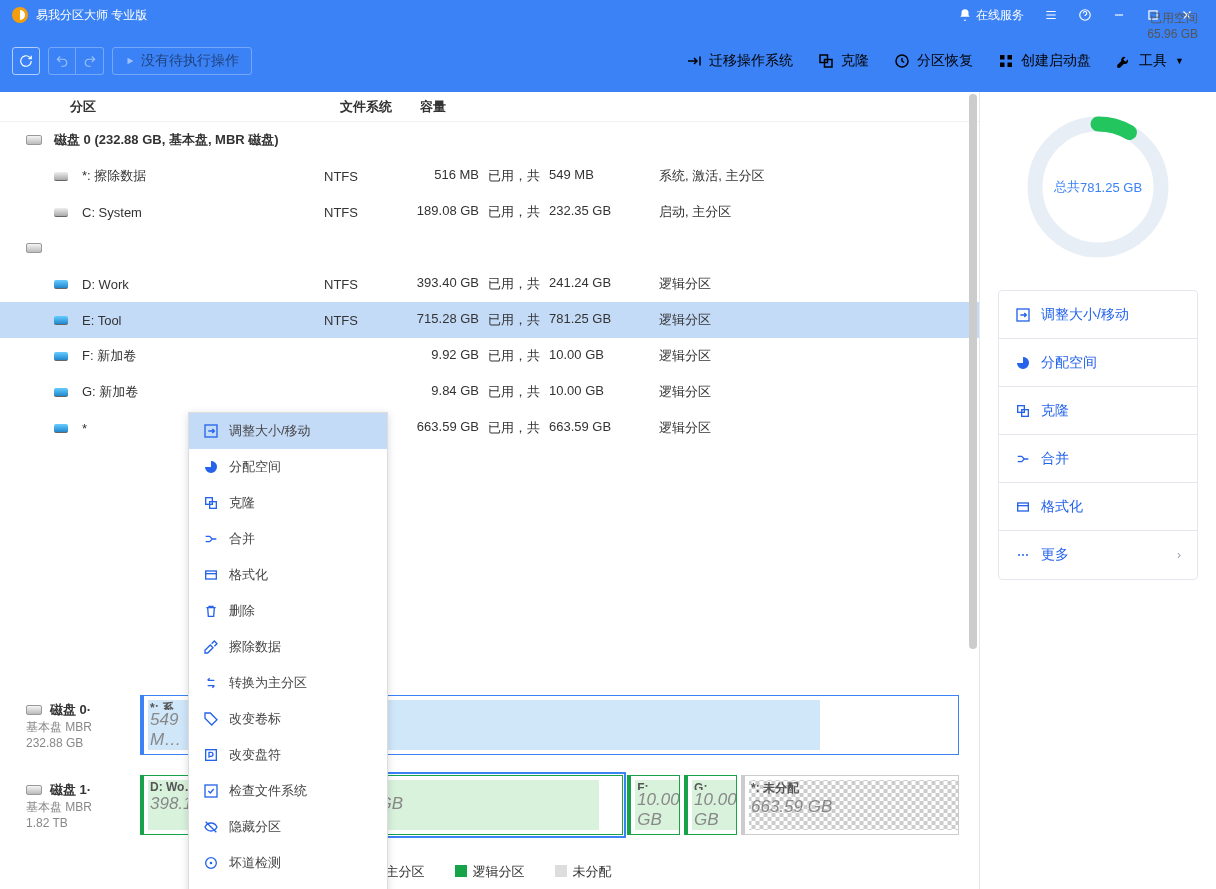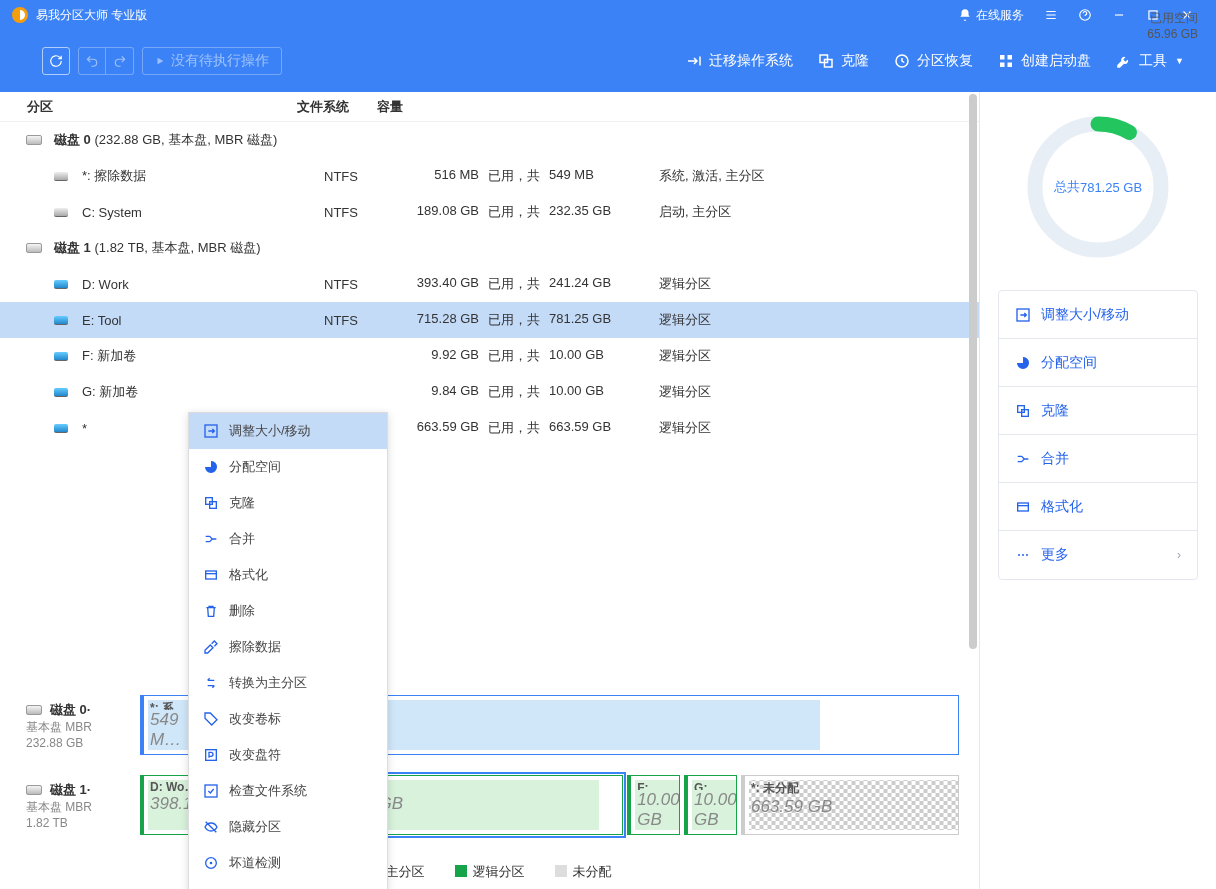--- a/index.html
+++ b/index.html
@@ -3,38 +3,38 @@
 <meta charset="utf-8">
 <style>
 * { margin: 0; padding: 0; box-sizing: border-box; font-family: "Microsoft YaHei", -apple-system, sans-serif; }
 body { width: 1216px; height: 889px; background: #fff; overflow: hidden; font-size: 13px; color: #333; }
 .titlebar { background: #3b82f6; height: 30px; display: flex; align-items: center; padding: 0 12px; color: #fff; font-size: 12px; }
 .titlebar .logo { width: 16px; height: 16px; border-radius: 50%; background: #f59e0b; margin-right: 8px; position: relative; }
 .titlebar .logo::after { content: ""; position: absolute; inset: 3px; background: #fff; border-radius: 50%; clip-path: polygon(50% 0, 100% 0, 100% 100%, 50% 100%); }
 .titlebar .spacer { flex: 1; }
 .titlebar .tbtn { display: flex; align-items: center; gap: 4px; padding: 0 10px; height: 30px; cursor: pointer; }
 .titlebar .ticon { width: 14px; height: 14px; }
-.toolbar { background: #3b82f6; height: 62px; display: flex; align-items: center; padding: 0 20px 0 42px; color: #ffffff; font-size: 14px; gap: 8px; }
+.toolbar { background: #3b82f6; height: 62px; display: flex; align-items: center; padding: 0 20px 0 12px; color: #000000; font-size: 14px; gap: 8px; }
 .toolbar .btn-sq { width: 28px; height: 28px; border: 1px solid rgba(255,255,255,.6); border-radius: 3px; display: flex; align-items: center; justify-content: center; cursor: pointer; }
 .toolbar .btn-sq.dis { opacity: .5; }
 .toolbar .btn-pill { height: 28px; border: 1px solid rgba(255,255,255,.6); border-radius: 3px; display: flex; align-items: center; padding: 0 12px; gap: 6px; opacity: .5; }
 .toolbar .spacer { flex: 1; }
 .toolbar .op { display: flex; align-items: center; gap: 6px; padding: 0 12px; cursor: pointer; }
 .toolbar .oicon { width: 18px; height: 18px; }
 .toolbar .op .chev { font-size: 9px; margin-left: 2px; }
 .content { display: flex; height: calc(100% - 92px); }
 .main { flex: 1; display: flex; flex-direction: column; border-right: 1px solid #e5e7eb; position: relative; }
-.hdr { display: flex; height: 30px; align-items: center; font-weight: 600; padding-left: 27px; border-bottom: 1px solid #f0f0f0; }
+.hdr { display: flex; height: 30px; align-items: center; font-weight: 600; padding-left: 70px; border-bottom: 1px solid #f0f0f0; }
 .col-part { width: 270px; }
 .col-fs { width: 80px; }
 .col-cap { width: 255px; }
 .col-type { flex: 1; }
 .rows { flex: 0 0 auto; }
 .row { display: flex; height: 36px; align-items: center; padding-left: 26px; }
-.row.disk { font-weight: 400; }
+.row.disk { font-weight: 700; }
 .row.part { padding-left: 54px; }
 .row .iicon { width: 20px; margin-right: 8px; display: flex; }
 .row.sel { background: #c4dbf8; }
 .drv { width: 14px; height: 9px; background: linear-gradient(#eee,#aaa); border-radius: 2px; border-bottom: 1px solid #666; }
 .drv.blue { background: linear-gradient(#6cf,#28c); }
 .hdd { width: 16px; height: 10px; background: linear-gradient(#f5f5f5,#bbb); border-radius: 2px; border: 1px solid #999; }
 .cap { display: flex; }
 .cap span:first-child { width: 75px; text-align: right; }
 .cap span:nth-child(2) { width: 70px; text-align: center; }
 .legend { display: flex; justify-content: center; gap: 30px; padding: 8px 0; font-size: 13px; }
@@ -223,21 +223,20 @@
             <span>189.08 GB</span>
             <span>已用，共</span>
             <span>232.35 GB</span>
           </span>
         <span class="col-type">启动, 主分区</span>
       </div>
         <div class="row disk">
       <span class="iicon">
             <span class="hdd"></span>
           </span>
-      <span class="col-part"><b>磁盘 1</b> (1.82 TB, 基本盘, MBR 磁盘)</span>
     </div>
         <div class="row part ">
         <span class="iicon">
             <span class="drv blue"></span>
           </span>
         <span class="col-part" style="width:242px">D: Work</span>
         <span class="col-fs">NTFS</span>
         <span class="col-cap cap">
             <span>393.40 GB</span>
             <span>已用，共</span>

